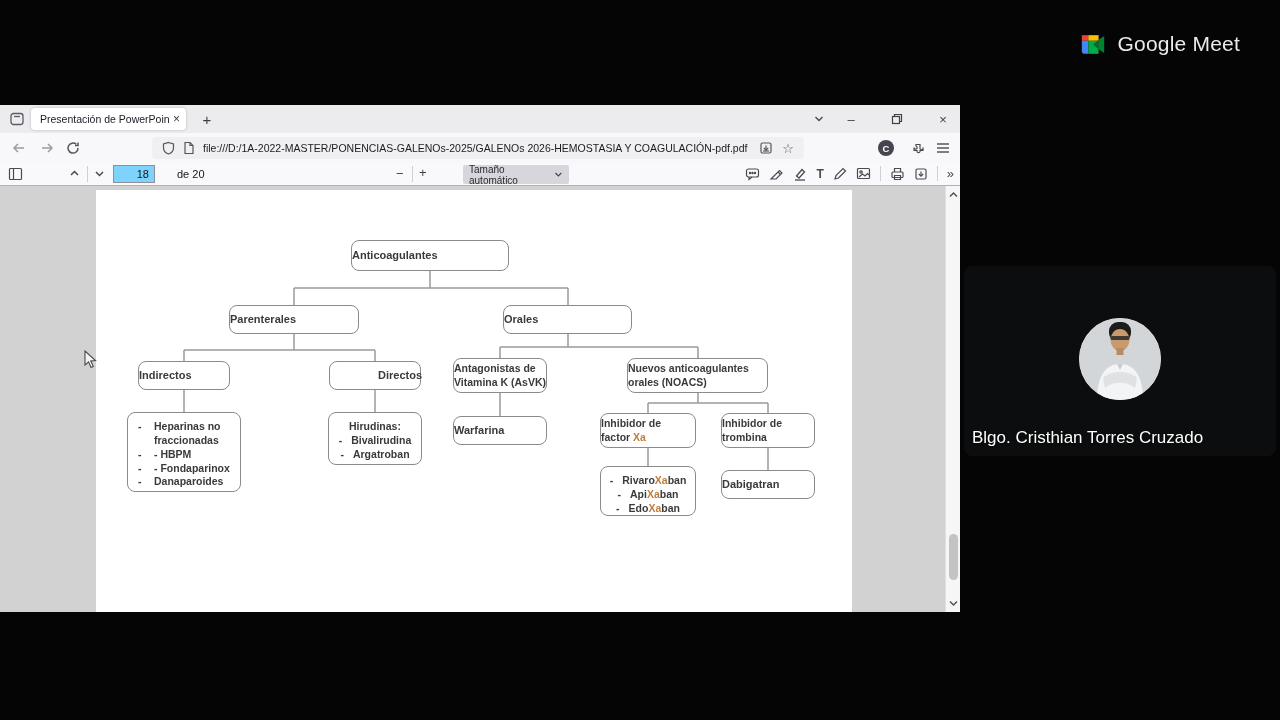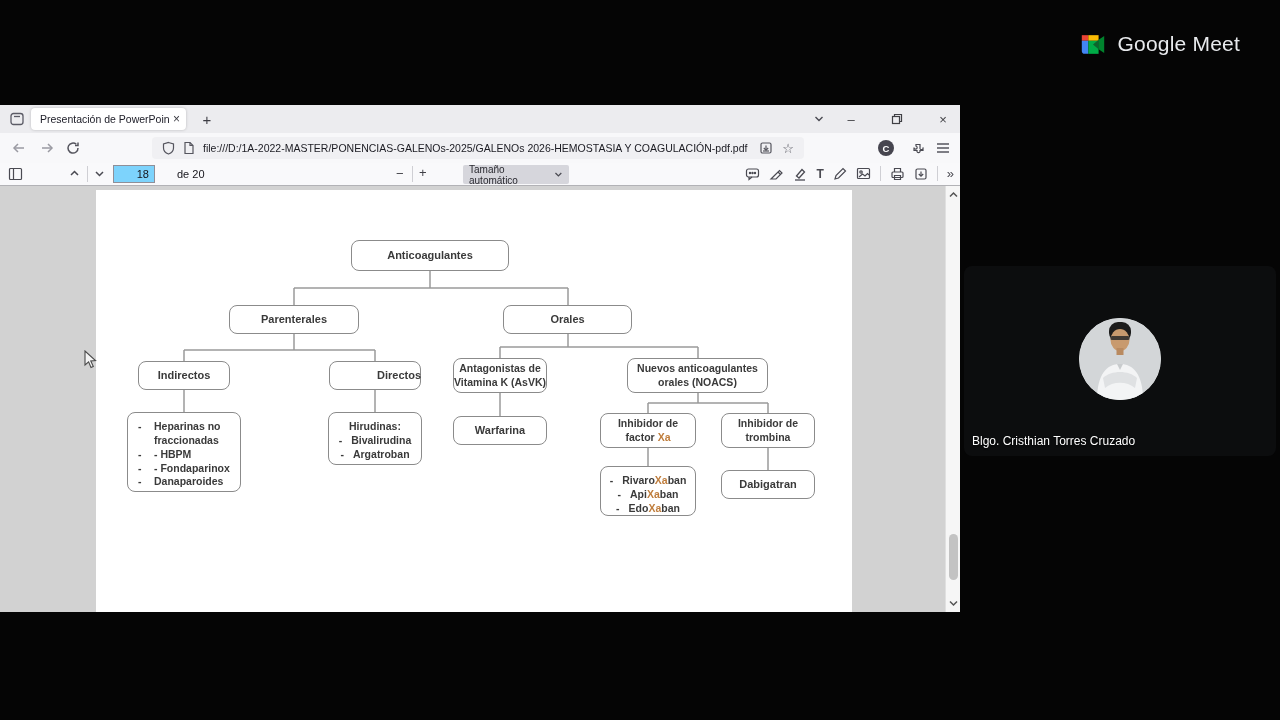--- a/index.html
+++ b/index.html
@@ -6,21 +6,21 @@
   html,body { width:1280px; height:720px; }
   body { background:#000; font-family:"Liberation Sans", sans-serif; overflow:hidden; position:relative; }
   .stage { position:absolute; inset:0; background:#050505; }
 
   
   .meet-logo { position:absolute; top:32px; right:40px; display:flex; align-items:center; gap:11px; }
   .meet-logo .brand { color:#e8eaed; font-size:21px; letter-spacing:.2px; }
 
   .tile { position:absolute; left:964px; top:266px; width:312px; height:190px; background:#0c0d0e; border-radius:8px; }
   .avatar { position:absolute; left:50%; top:52px; transform:translateX(-50%); width:82px; height:82px; border-radius:50%; overflow:hidden; background:#d7dadc; }
-  .tile .pname { position:absolute; left:8px; bottom:8px; color:#fff; font-size:12px; text-shadow:0 1px 2px rgba(0,0,0,.8); }
+  .tile .pname { position:absolute; left:8px; bottom:8px; color:#fff; font-size:17px; text-shadow:0 1px 2px rgba(0,0,0,.8); }
 
   
   .browser { position:absolute; left:0; top:105px; width:960px; height:507px; background:#fff; }
 
   .tabstrip { position:relative; height:28px; background:#ececef; }
   .ffview { position:absolute; left:9px; top:6px; }
   .tab { position:absolute; left:31px; top:3px; width:155px; height:22px; background:#fff; border-radius:4px;
          box-shadow:0 0 3px rgba(0,0,0,.22); display:flex; align-items:center; padding:0 6px 0 9px; }
   .tab-title { flex:1; font-size:10.5px; color:#20202a; white-space:nowrap; overflow:hidden; }
   .tab-close { font-size:12px; color:#3c3c43; margin-left:4px; line-height:1; }
@@ -65,21 +65,21 @@
   .viewport { position:absolute; left:0; top:81px; width:960px; height:426px; background:#d2d2d2; overflow:hidden; }
   .pdf-page { position:absolute; left:96px; top:4px; width:756px; height:422px; background:#fff; }
 
   .scrollbar { position:absolute; right:0; top:0; width:15px; height:426px; background:#f6f6f6; border-left:1px solid #e0e0e0; }
   .sb-up { position:absolute; top:4px; left:2px; }
   .sb-down { position:absolute; bottom:4px; left:2px; }
   .sb-thumb { position:absolute; left:3px; top:348px; width:9px; height:46px; background:#c3c3c3; border-radius:5px; }
 
   
   .n { position:absolute; border:1.5px solid #8b8b8b; border-radius:8px; background:#fff;
-       display:flex; flex-direction:column; align-items:center; justify-content:center;
+       display:flex; flex-direction:column; align-items:flex-start; justify-content:center;
        font-size:11px; font-weight:bold; color:#3a3a3a; text-align:center; line-height:1.3; }
   .n.small { font-size:10.5px; }
   .leafbox { justify-content:flex-start; padding-top:7px; align-items:stretch; }
   .bl { display:flex; font-size:10.5px; line-height:1.32; padding:0 4px 0 10px; text-align:left; }
   .bl .dsh { width:16px; flex:none; }
   .blc { display:flex; justify-content:center; gap:9px; font-size:10.5px; line-height:1.35; }
   .hl { color:#bf7d3c; }
   .conn { position:absolute; left:0; top:0; }
 
   .cursor { position:absolute; left:83px; top:350px; z-index:40; }

